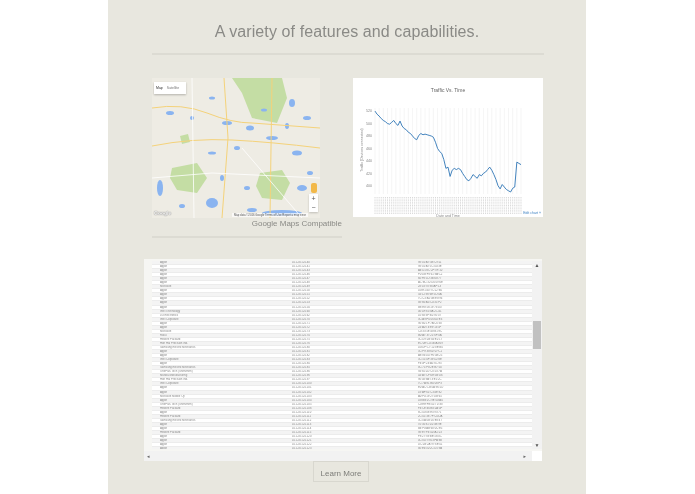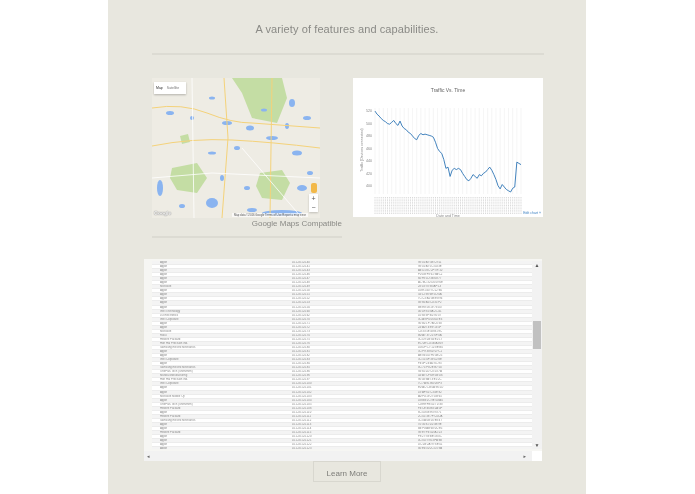--- a/index.html
+++ b/index.html
@@ -1,18 +1,18 @@
 <!DOCTYPE html>
 <html><head>
 <meta charset="utf-8">
 <style>
   html, body { margin:0; padding:0; background:#ffffff; }
   body { width:695px; height:494px; position:relative; overflow:hidden; font-family:"Liberation Sans", sans-serif; }
   .panel { position:absolute; left:108px; top:0; width:478px; height:494px; background:#e8e7df; }
-  .heading { position:absolute; left:0; right:0; top:23px; text-align:center; font-size:11px; color:#8a8a86; letter-spacing:0.1px; }
+  .heading { position:absolute; left:0; right:0; top:23px; text-align:center; font-size:16px; color:#8a8a86; letter-spacing:0.1px; }
   .sep { position:absolute; height:2px; background:#dcdbd3; }
   .sep.top { left:44px; width:392px; top:53px; }
   .sep.mid { left:44px; width:190px; top:236px; }
 
   
   .map { position:absolute; left:44px; top:78px; width:168px; height:140px; overflow:hidden; background:#eeece4; }
   .map svg { position:absolute; left:0; top:0; }
   .map-type { position:absolute; left:2px; top:4px; width:32px; height:12px; background:#fff; box-shadow:0 1px 2px rgba(0,0,0,0.25); font-size:3.5px; display:flex; align-items:center; }
   .map-type span { padding:0 2px; color:#333; }
   .map-type span.sat { color:#777; }
@@ -38,21 +38,21 @@
   .trow .c3 { width:110px; overflow:hidden; }
   .vscroll { position:absolute; right:0; top:2px; width:10px; height:188px; background:#f2f2f2; }
   .vscroll .up, .vscroll .down { position:absolute; left:2px; width:6px; height:6px; font-size:5px; color:#555; text-align:center; line-height:6px; }
   .vscroll .up { top:1px; } .vscroll .down { bottom:1px; }
   .vscroll .thumb { position:absolute; left:1px; top:60px; width:8px; height:28px; background:#c1c1c1; }
   .hscroll { position:absolute; left:0; bottom:0; width:388px; height:10px; background:#f2f2f2; }
   .hscroll .left, .hscroll .right { position:absolute; top:2px; font-size:5px; color:#666; }
   .hscroll .left { left:3px; } .hscroll .right { right:6px; }
   .corner { position:absolute; right:0; bottom:0; width:10px; height:10px; background:#fff; }
 
-  .learn-more { position:absolute; left:205px; top:461px; width:68px; height:21px; border:1px solid #d8d7cf; background:#e8e7df; color:#7d7d79; font-size:8px; text-align:center; line-height:21px; font-family:"Liberation Sans", sans-serif; cursor:pointer; }
+  .learn-more { position:absolute; left:205px; top:461px; width:56px; height:21px; border:1px solid #d8d7cf; background:#e8e7df; color:#7d7d79; font-size:8px; text-align:center; line-height:21px; font-family:"Liberation Sans", sans-serif; cursor:pointer; }
 </style>
 </head>
 <body>
 
 <div class="panel">
   <div class="heading">A variety of features and capabilities.</div>
   <div class="sep top"></div>
 
   <div class="map">
     <svg width="168" height="140" viewBox="0 0 168 140">

